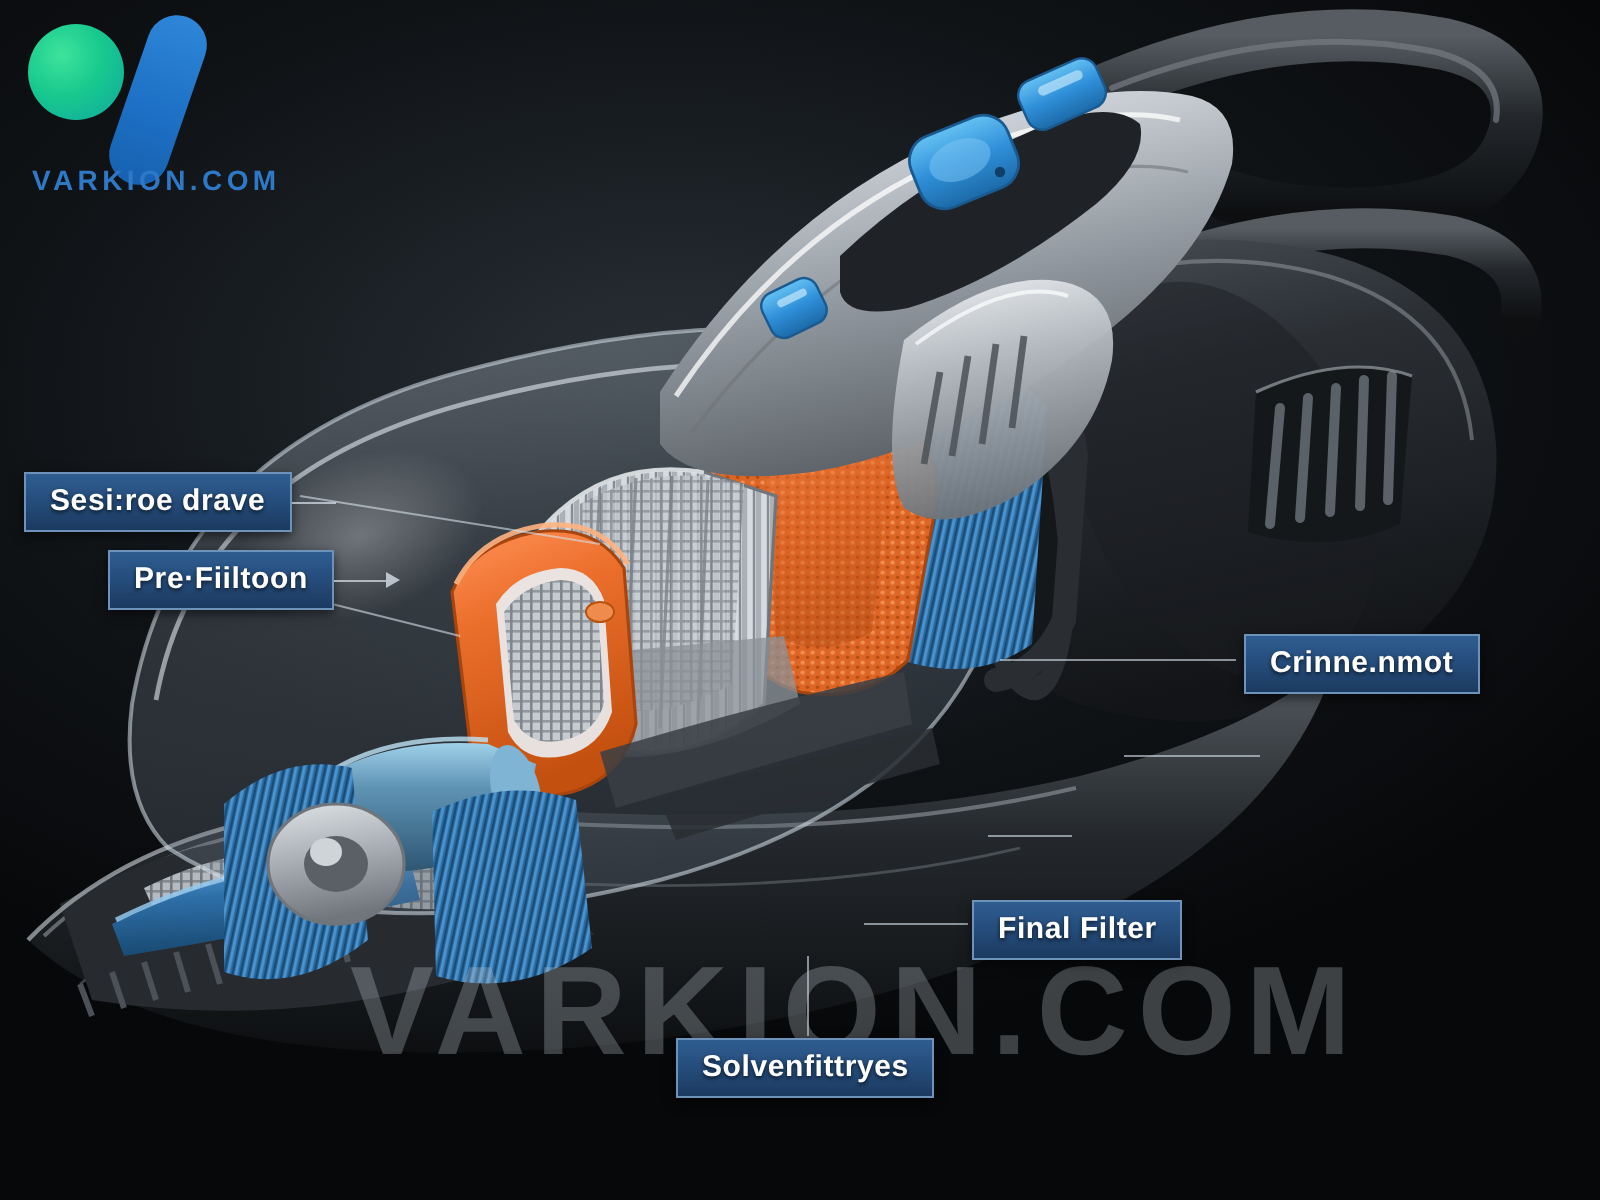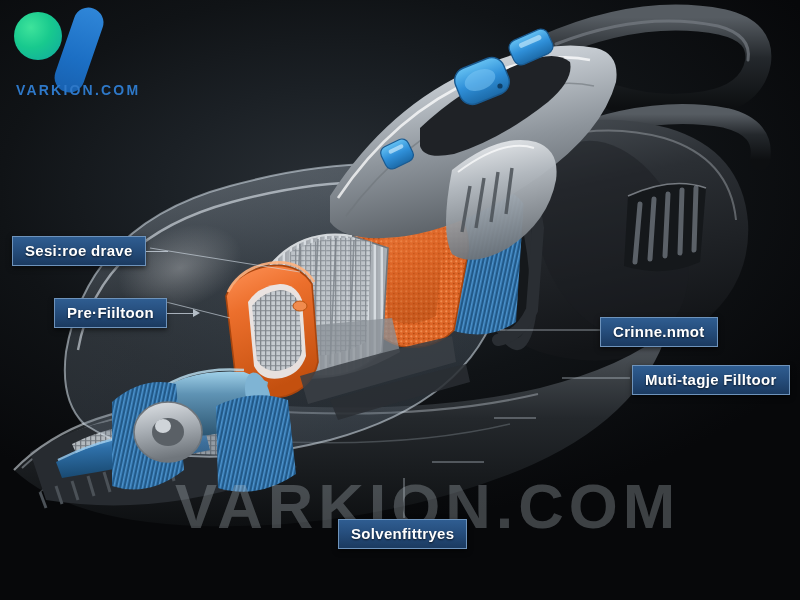--- a/index.html
+++ b/index.html
@@ -343,33 +343,33 @@
     <div class="dot"></div>
     <div class="slash"></div>
     <div class="brand">VARKION.COM</div>
   </div>
 
   <div class="callout" style="left:12px;  top:236px;text-align:right;">
     <div class="tag">Sesi:roe drave</div>
     <div class="lead" style="width:22px"></div>
   </div>
 
-  <div class="callout" style="left:14px;  top:298px;padding-left:40px;">
+  <div class="callout" style="left:14px;  top:275px;padding-left:40px;">
     <div class="tag">Pre·Fiiltoon</div>
     <div class="lead" style="width:26px"></div>
     <div class="arrowR"></div>
   </div>
 
-  <div class="callout" style="left:600px; top:317px;">
+  <div class="callout" style="left:622px; top:317px;">
     <div class="tag">Crinne.nmot</div>
   </div>
 
-  <div class="callout" style="left:632px; top:365px;">
-    <div class="tag">Muti-tagje Filltoor</div>
-  </div>
-
-
+
+
+  <div class="callout" style="left:486px; top:450px;">
+    <div class="tag">Final  Filter</div>
+  </div>
 
   <div class="callout" style="left:338px; top:519px;text-align:center;">
     <div class="tag">Solvenfittryes</div>
   </div>
 
 </div>
 
 </body></html>

